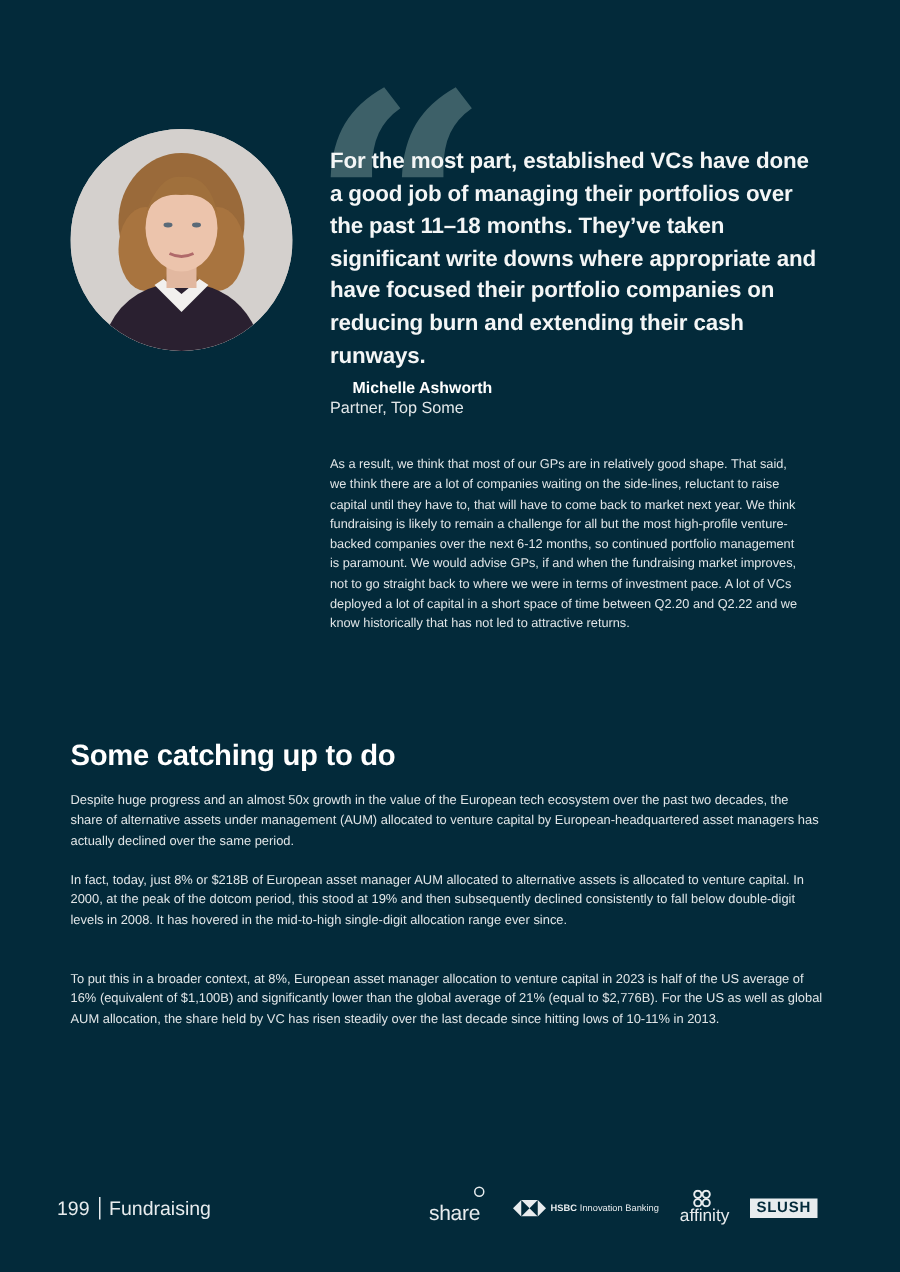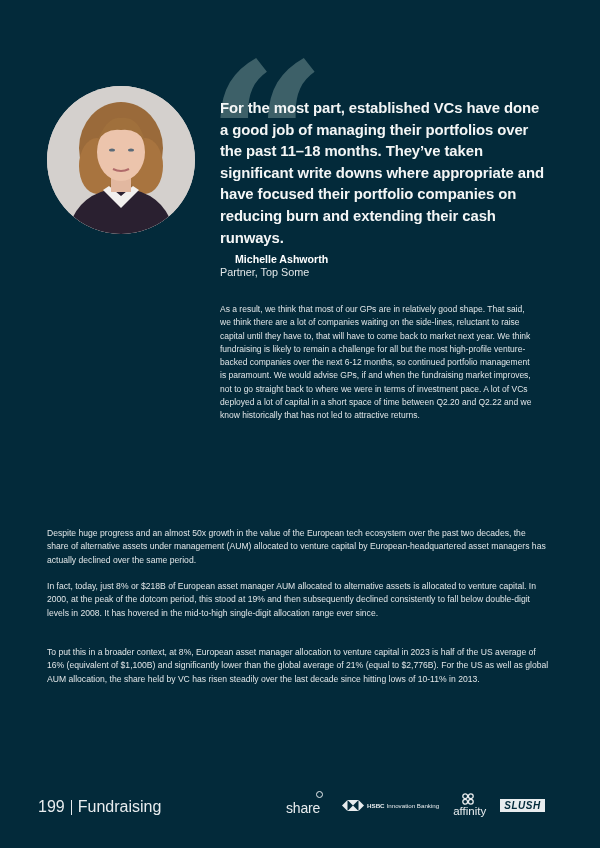--- a/index.html
+++ b/index.html
@@ -58,21 +58,21 @@
       position: absolute; left: 47px; width: 502px;
       font-size: 8.6px; line-height: 13.3px; color: #e0e5e7;
     }
     .para-1 { top: 527px; }
     .para-2 { top: 580px; }
     .para-3 { top: 646px; }
 
     
     .footer-page {
       position: absolute; left: 38px; top: 798px;
-      font-size: 16px; color: #e8ecee;
+      font-size: 13px; color: #e8ecee;
       display: flex; align-items: center;
     }
     .footer-sep {
       display: inline-block; width: 1px; height: 15px;
       background: #e8ecee; margin: 0 6px;
     }
 
     .logos {
       position: absolute; top: 790px; left: 286px;
       display: flex; align-items: center; height: 30px;
@@ -93,21 +93,21 @@
     }
     .hsbc-text { font-size: 6.2px; color: #e8ecee; }
     .hsbc-text b { font-weight: bold; margin-right: 2px; }
     .logo-affinity {
       display: flex; align-items: center; margin-right: 14px;
       font-size: 11.5px; color: #e8ecee; flex-direction: column;
     }
     .affinity-mark { width: 12px; height: 12px; margin-right: 4px; }
     .logo-slush {
       background: #e8ecee; color: #032a3a;
-      font-size: 10px; font-weight: bold; font-style: italic;
+      font-size: 10px; font-weight: bold; 
       padding: 1px 4px; letter-spacing: 0.5px;
     }
   </style>
 </head>
 <body>
 
 <div class="page">
 
   <div class="portrait">
     <svg viewBox="0 0 148 148">
@@ -136,20 +136,21 @@
 
   <div class="quote-mark">“</div>
 
   <div class="pull-quote">For the most part, established VCs have done a good job of managing their portfolios over the past 11–18 months. They’ve taken significant write downs where appropriate and have focused their portfolio companies on reducing burn and extending their cash runways.</div>
 
   <div class="author-name">Michelle Ashworth</div>
   <div class="author-title">Partner, Top Some</div>
 
   <div class="quote-body">As a result, we think that most of our GPs are in relatively good shape. That said, we think there are a lot of companies waiting on the side-lines, reluctant to raise capital until they have to, that will have to come back to market next year. We think fundraising is likely to remain a challenge for all but the most high-profile venture-backed companies over the next 6-12 months, so continued portfolio management is paramount. We would advise GPs, if and when the fundraising market improves, not to go straight back to where we were in terms of investment pace. A lot of VCs deployed a lot of capital in a short space of time between Q2.20 and Q2.22 and we know historically that has not led to attractive returns.</div>
 
+  <h2 class="section-title">Some catching up to do</h2>
 
   <p class="para para-1">Despite huge progress and an almost 50x growth in the value of the European tech ecosystem over the past two decades, the share of alternative assets under management (AUM) allocated to venture capital by European-headquartered asset managers has actually declined over the same period.</p>
   <p class="para para-2">In fact, today, just 8% or $218B of European asset manager AUM allocated to alternative assets is allocated to venture capital. In 2000, at the peak of the dotcom period, this stood at 19% and then subsequently declined consistently to fall below double-digit levels in 2008. It has hovered in the mid-to-high single-digit allocation range ever since.</p>
   <p class="para para-3">To put this in a broader context, at 8%, European asset manager allocation to venture capital in 2023 is half of the US average of 16% (equivalent of $1,100B) and significantly lower than the global average of 21% (equal to $2,776B). For the US as well as global AUM allocation, the share held by VC has risen steadily over the last decade since hitting lows of 10-11% in 2013.</p>
 
   <div class="footer-page">
     <span>199</span>
     <span class="footer-sep"></span>
     <span>Fundraising</span>
   </div>

